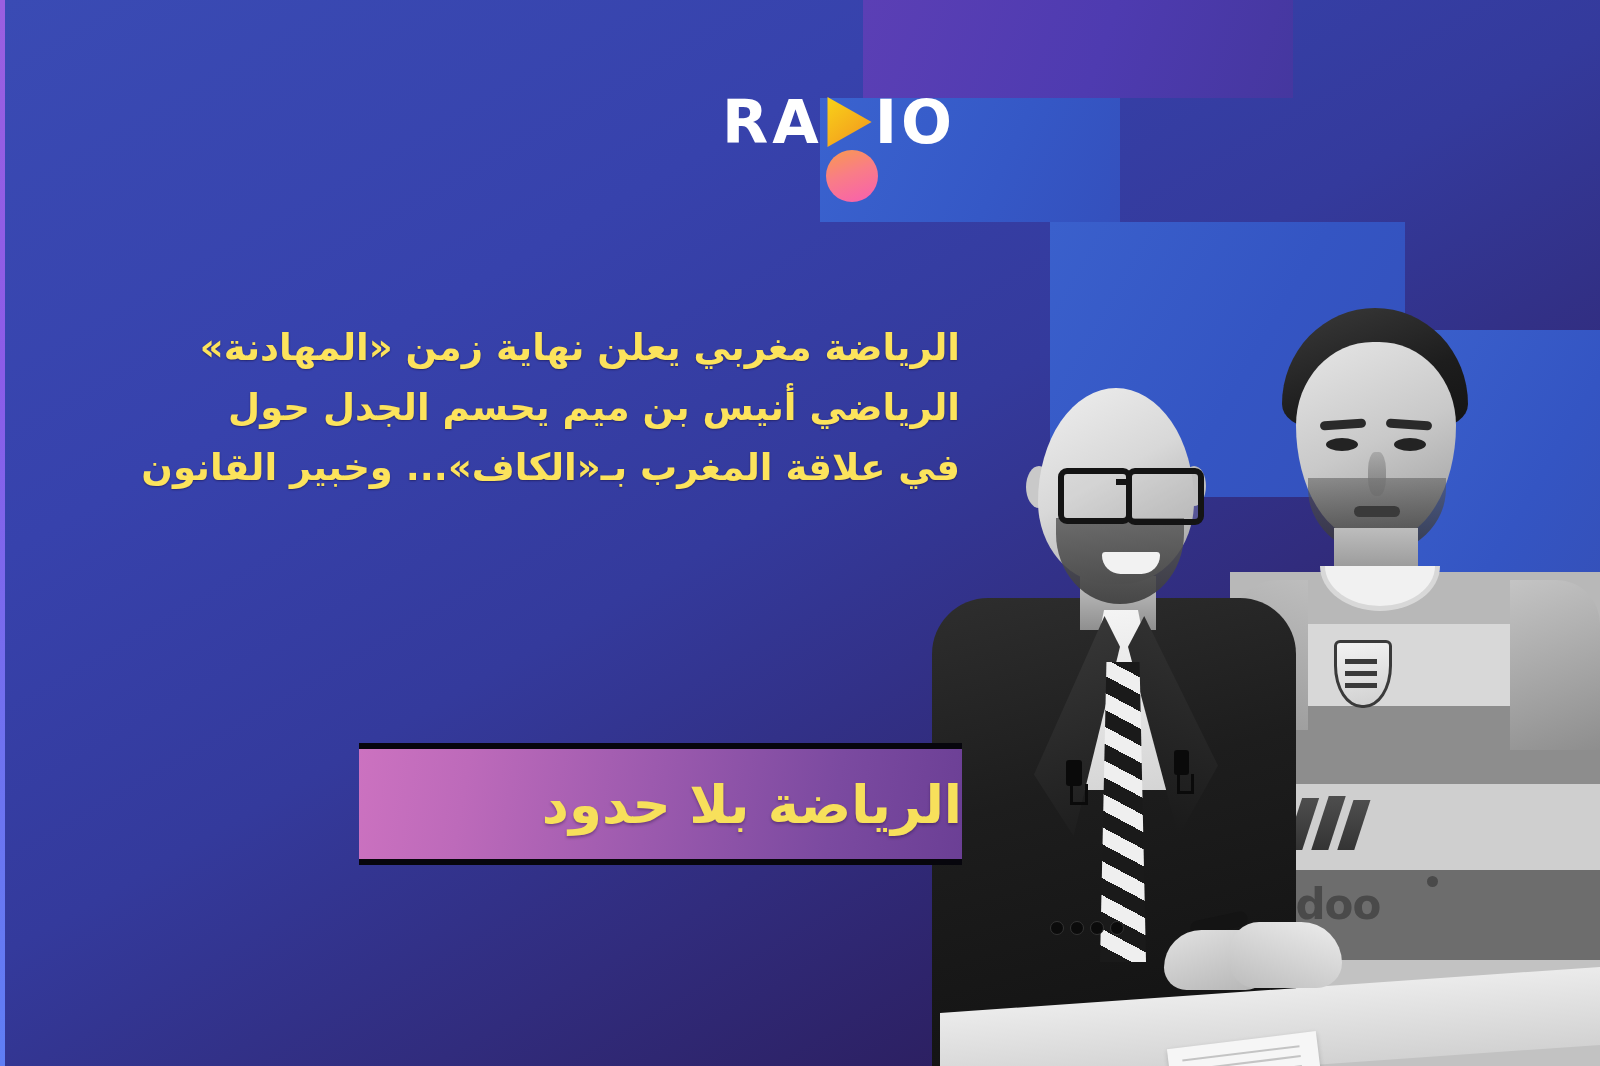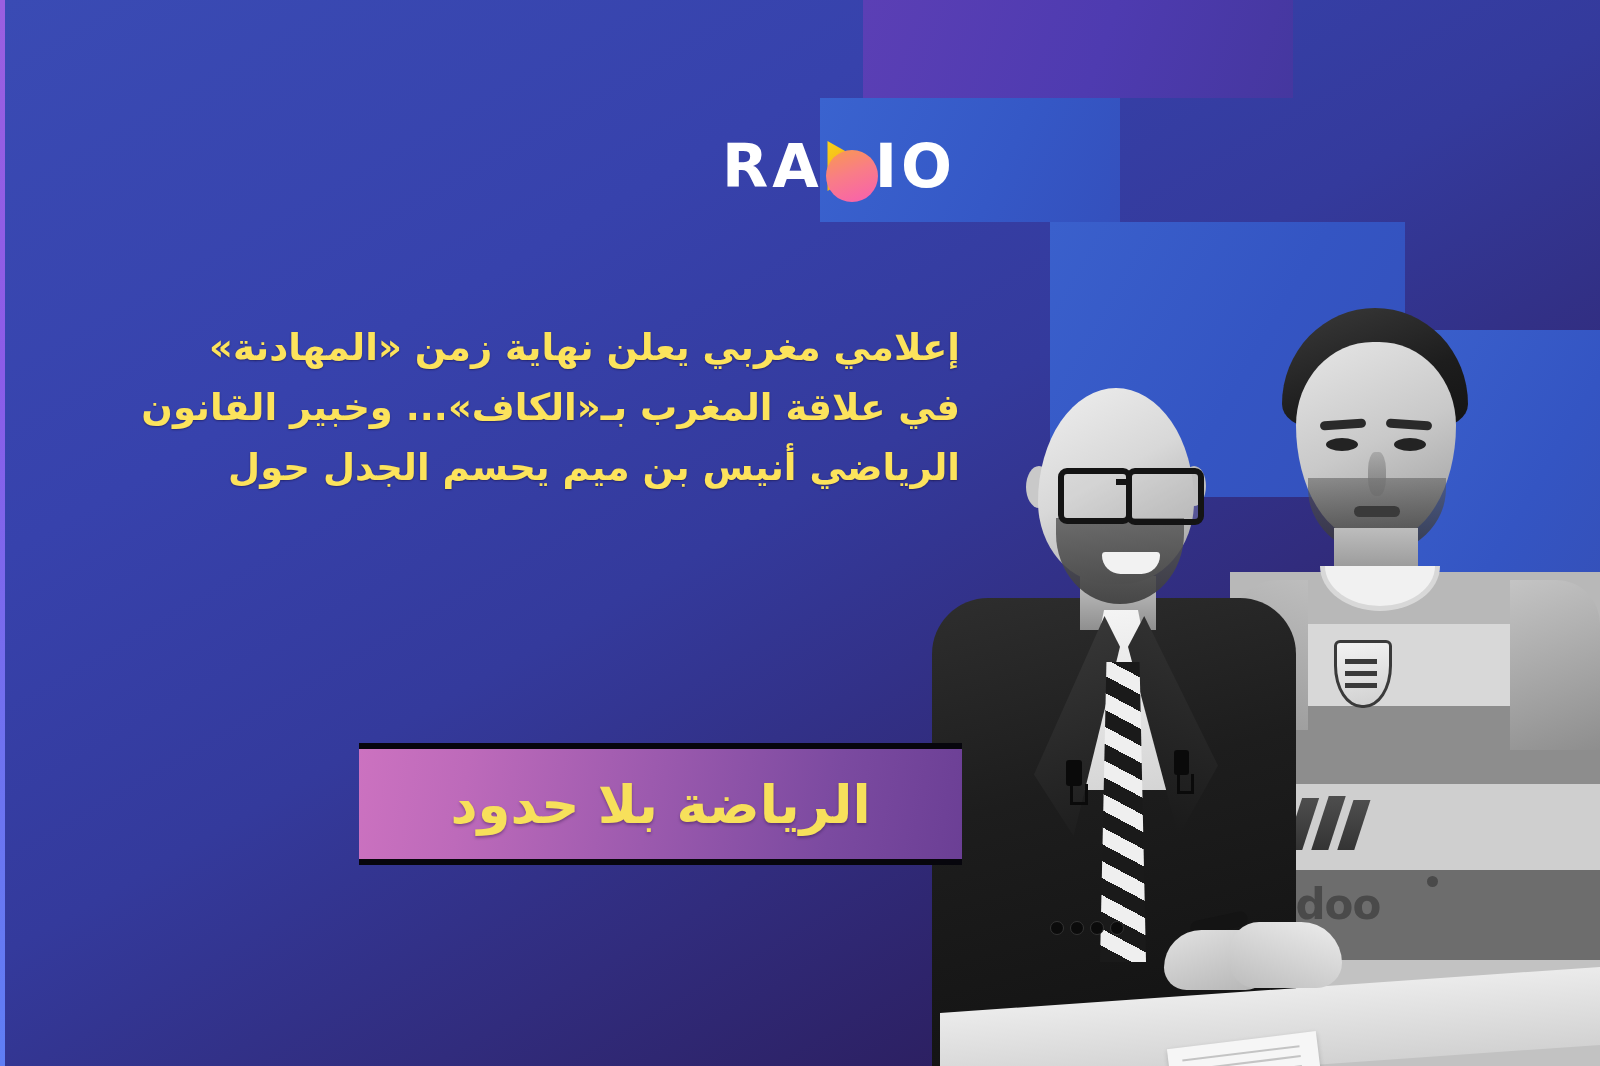--- a/index.html
+++ b/index.html
@@ -46,21 +46,21 @@
   }
 
   
   .logo {
     position: absolute;
     left: 722px; top: 92px;
     z-index: 7;
     width: 350px; height: 125px;
   }
   .logo-row { position: absolute; display: flex; align-items: center; }
-  .logo-row-1 { left: 0; top: 0; margin-top: 44px; }
+  .logo-row-1 { left: 0; top: 0; }
   .logo-row-2 { left: 104px; top: 58px; }
   .logo-word {
     color: #ffffff;
     font-size: 60px;
     font-weight: bold;
     letter-spacing: 4px;
     line-height: 1;
     font-family: "DejaVu Sans", "Liberation Sans", sans-serif;
   }
   .play-wrap {
@@ -101,21 +101,20 @@
     top: 743px;
     width: 603px;
     height: 122px;
     z-index: 9;
     background: linear-gradient(100deg, #cc72c0 0%, #bd6aba 18%, #9c5aae 48%, #7b4aa0 78%, #6b3f95 100%);
     border-top: 6px solid #07060d;
     border-bottom: 6px solid #07060d;
     box-sizing: border-box;
     display: flex;
     align-items: center;
-    justify-content: center;
     direction: rtl;
   }
   .banner-text {
     color: #f7e05b;
     font-size: 53px;
     font-weight: bold;
     letter-spacing: 0px;
     font-family: "DejaVu Sans", "Liberation Sans", sans-serif;
     text-shadow: 0 2px 3px rgba(30,10,50,.35);
   }
@@ -417,22 +416,22 @@
       <span class="logo-word">RA</span>
       <span class="play-wrap"></span>
       <span class="logo-word">IO</span>
     </div>
     <div class="logo-row logo-row-2">
       <span class="dot-circle"></span>
     </div>
   </div>
 
   <div class="headline">
-    <span class="headline-line">إعلامي مغربي يعلن نهاية زمن «المهادنة»</span>
+    <span class="headline-line">الرياضة مغربي يعلن نهاية زمن «المهادنة»</span>
+    <span class="headline-line">الرياضي أنيس بن ميم يحسم الجدل حول</span>
     <span class="headline-line">في علاقة المغرب بـ«الكاف»... وخبير القانون</span>
-    <span class="headline-line">الرياضي أنيس بن ميم يحسم الجدل حول</span>
   </div>
 
   <div class="banner">
     <span class="banner-text">الرياضة بلا حدود</span>
   </div>
 
 </div>
 
 </body></html>

